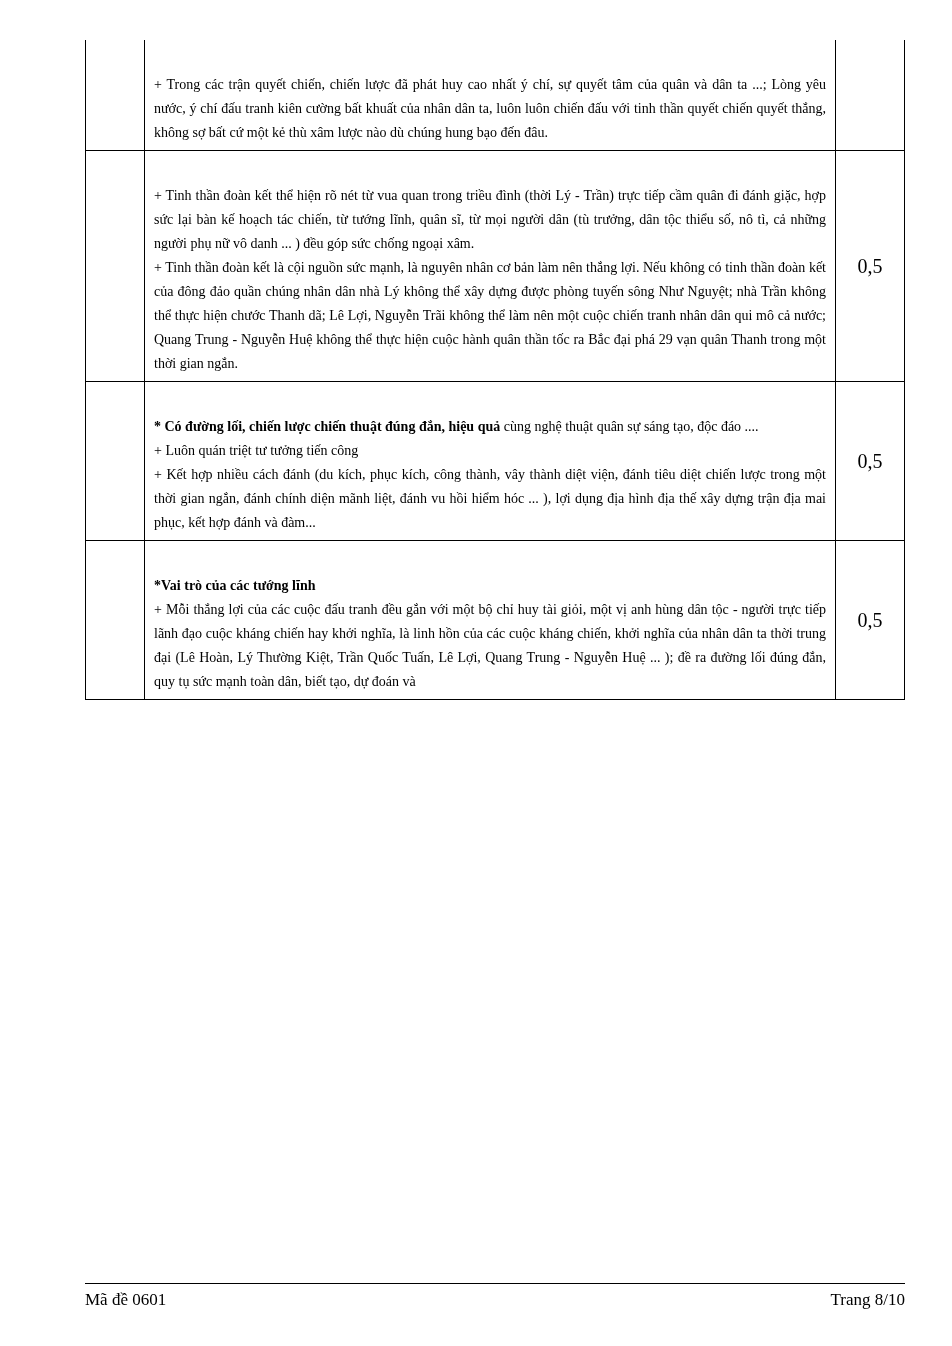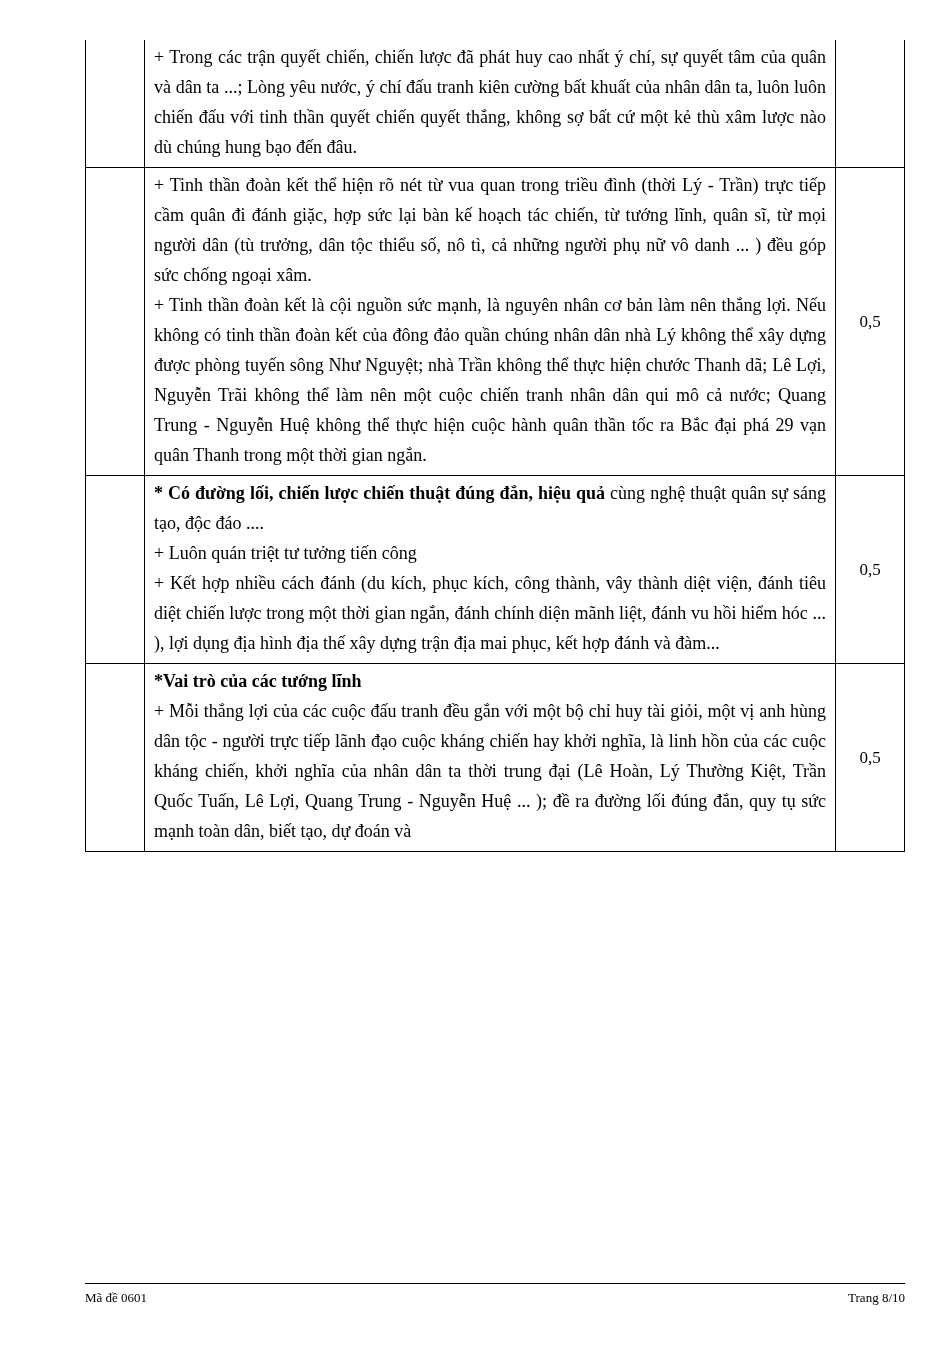--- a/index.html
+++ b/index.html
@@ -37,50 +37,51 @@
     box-sizing: border-box;
   }
   .cell-left {
     width: 59px;
     flex: 0 0 59px;
     border-right: 1px solid #000;
   }
   .cell-content {
     flex: 1 1 auto;
     padding: 2px 9px 5px 9px;
-    font-size: 18px;
-    line-height: 30px;
+    font-size: 14px;
+    line-height: 24px;
     text-align: justify;
+    margin-top: 31px;
   }
   .cell-content p {
     margin: 0;
   }
   .cell-content b {
     font-weight: bold;
   }
   .cell-score {
     width: 69px;
     flex: 0 0 69px;
     border-left: 1px solid #000;
     display: flex;
     align-items: center;
     justify-content: center;
-    font-size: 17px;
+    font-size: 20px;
   }
   .footer {
     position: absolute;
     left: 85px;
     top: 1283px;
     width: 820px;
     box-sizing: border-box;
     border-top: 1px solid #000;
     display: flex;
     justify-content: space-between;
     padding-top: 6px;
-    font-size: 13px;
+    font-size: 17px;
   }
 </style>
 </head>
 <body>
 
 <div class="page">
 
   <div class="doc-table">
 
   <div class="row">

